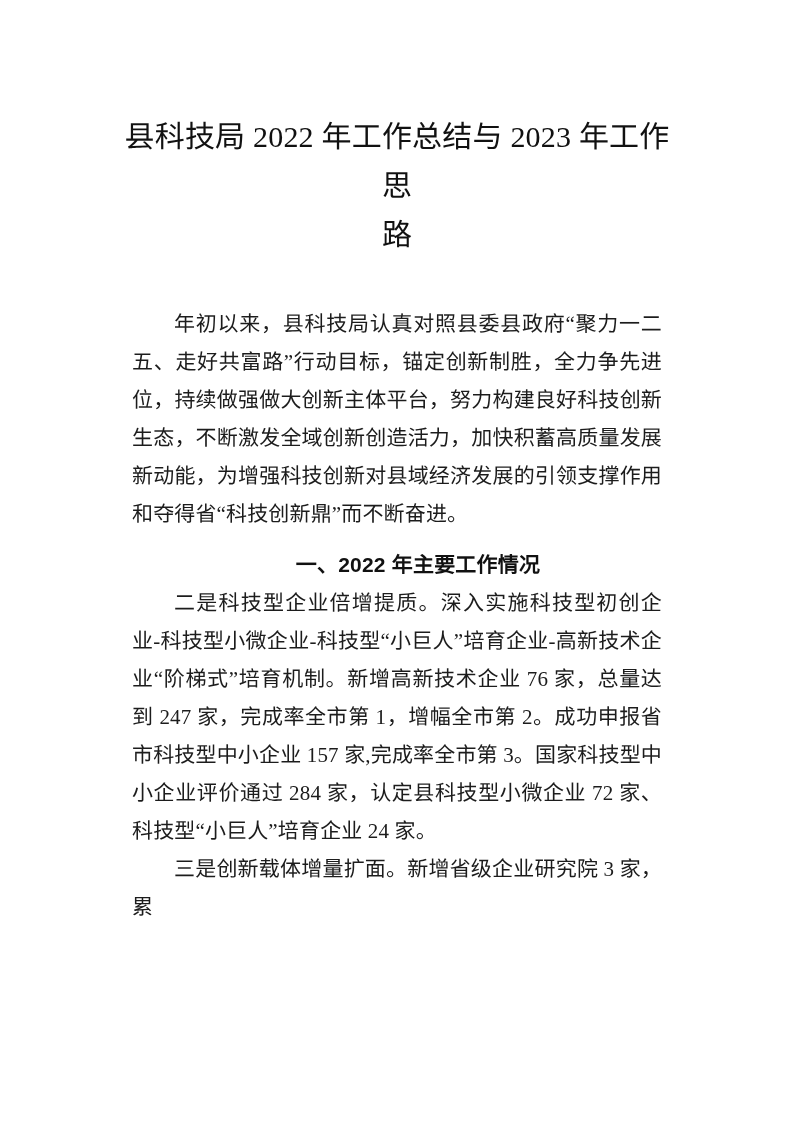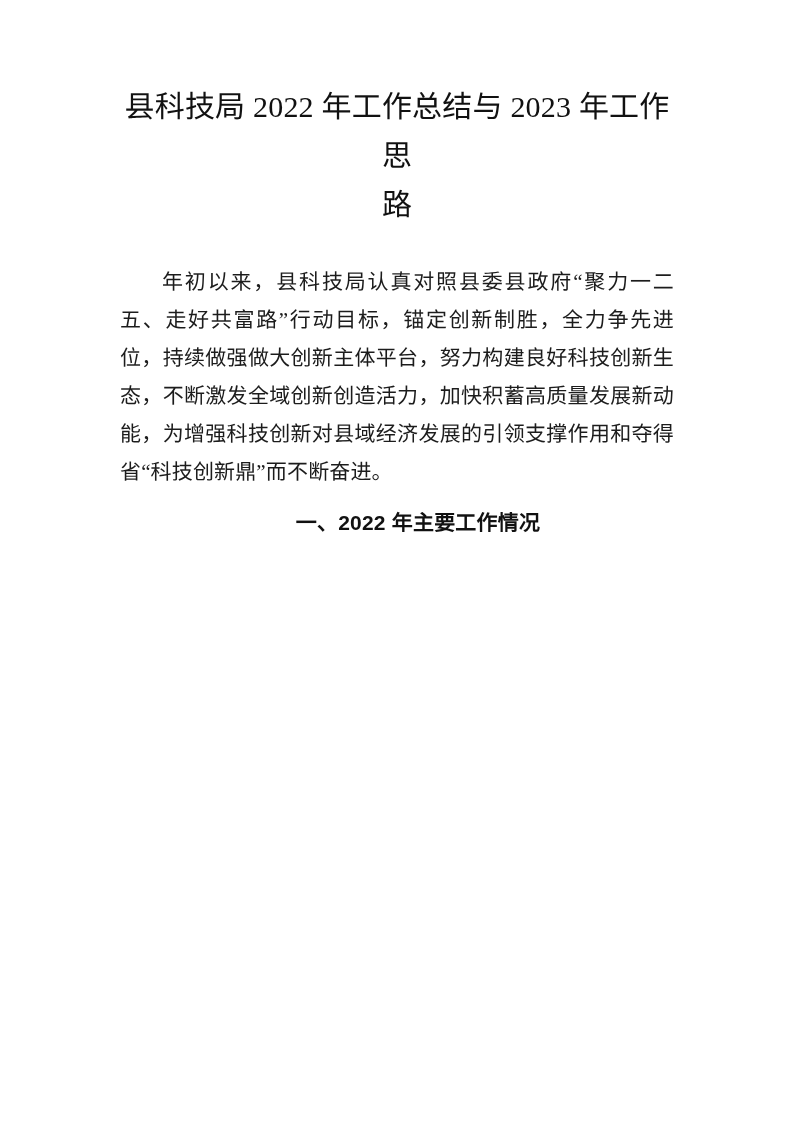--- a/index.html
+++ b/index.html
@@ -25,34 +25,34 @@
   .content {
     position: absolute;
     left: 116px;
     top: 0;
     width: 562px;
   }
 
   
   .doc-title {
     margin: 0;
-    padding-top: 82px;
+    padding-top: 112px;
     font-family: "Liberation Serif", "DejaVu Serif", serif;
     font-size: 30px;
     line-height: 49px;
     font-weight: 400;
     text-align: center;
     letter-spacing: 0.2px;
     color: #111111;
     white-space: pre-line;
   }
 
   
   .body-block {
-    margin: 4px;
+    margin: 16px;
     padding-top: 30px;
   }
 
   p.para {
     margin: 0;
     font-family: "Liberation Serif", "DejaVu Serif", serif;
     font-size: 21px;
     line-height: 38px;
     text-align: justify;
     text-justify: inter-ideograph;
@@ -104,17 +104,19 @@
 路</h1>
 
     <div class="body-block">
 
       <p class="para">年初以来，县科技局认真对照县委县政府“聚力一二五、走好共富路”行动目标，锚定创新制胜，全力争先进位，持续做强做大创新主体平台，努力构建良好科技创新生态，不断激发全域创新创造活力，加快积蓄高质量发展新动能，为增强科技创新对县域经济发展的引领支撑作用和夺得省“科技创新鼎”而不断奋进。</p>
 
       <h2 class="h-level1">一、2022 年主要工作情况</h2>
 
 
 
+      <p class="para">二是科技型企业倍增提质。深入实施科技型初创企业-科技型小微企业-科技型“小巨人”培育企业-高新技术企业“阶梯式”培育机制。新增高新技术企业 76 家，总量达到 247 家，完成率全市第 1，增幅全市第 2。成功申报省市科技型中小企业 157 家,完成率全市第 3。国家科技型中小企业评价通过 284 家，认定县科技型小微企业 72 家、科技型“小巨人”培育企业 24 家。</p>
 
+      <p class="para">三是创新载体增量扩面。新增省级企业研究院 3 家，累</p>
 
     </div>
   </div>
 </div>
 
 </body></html>

